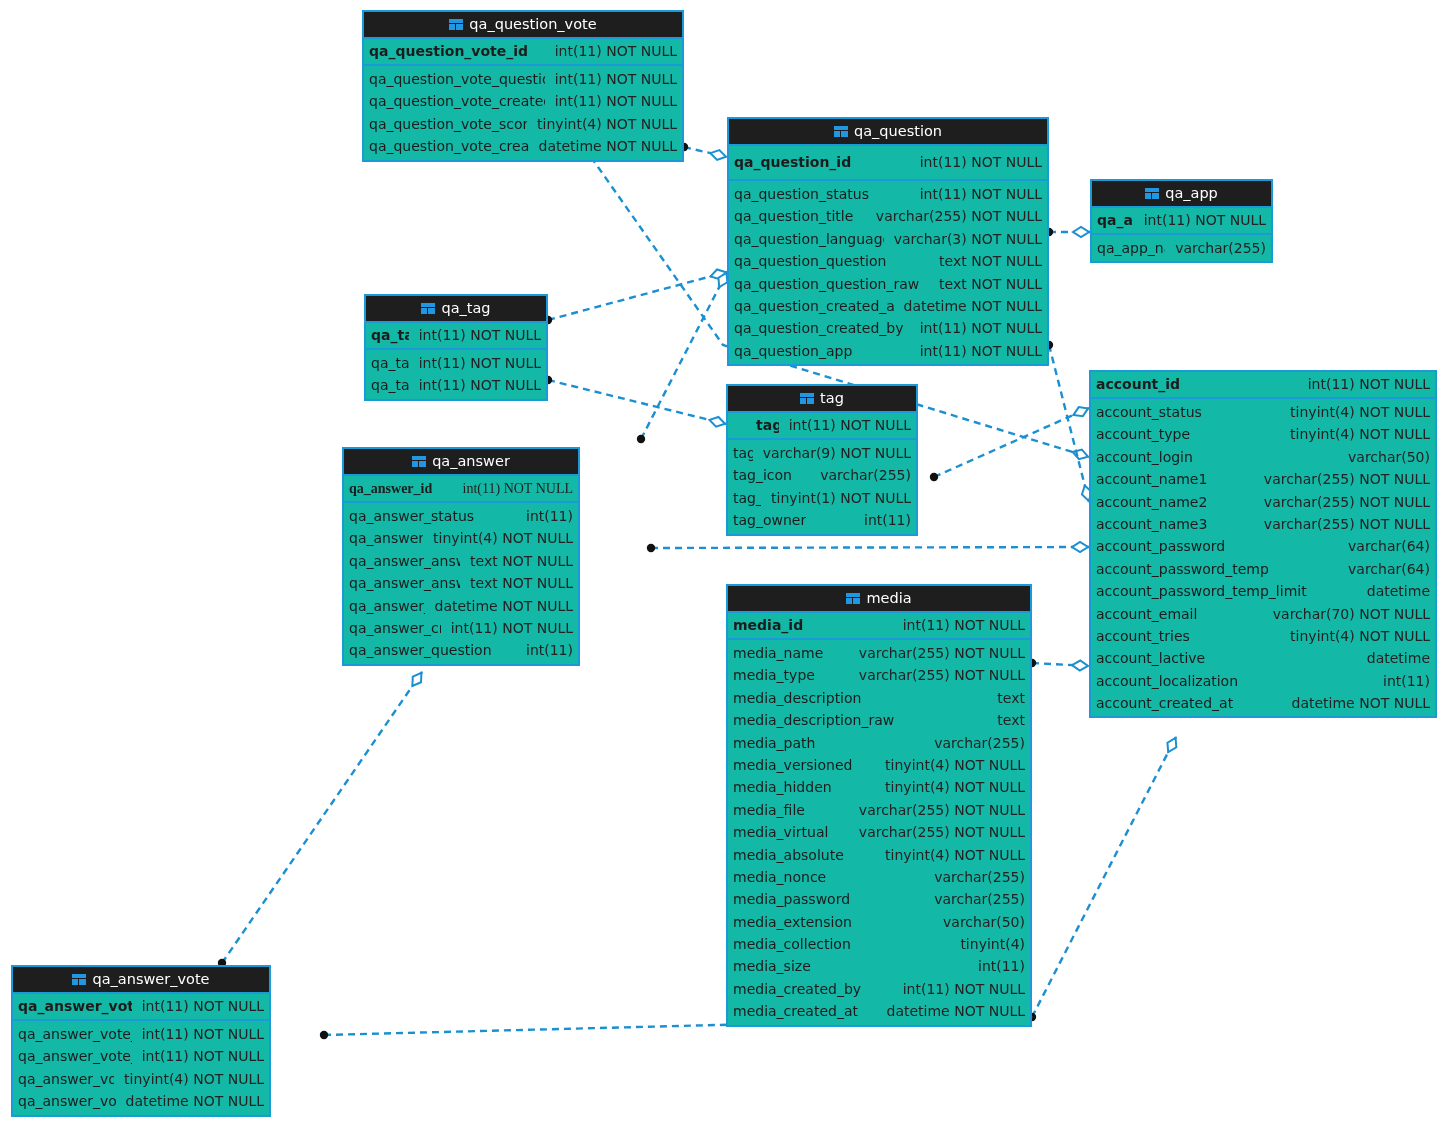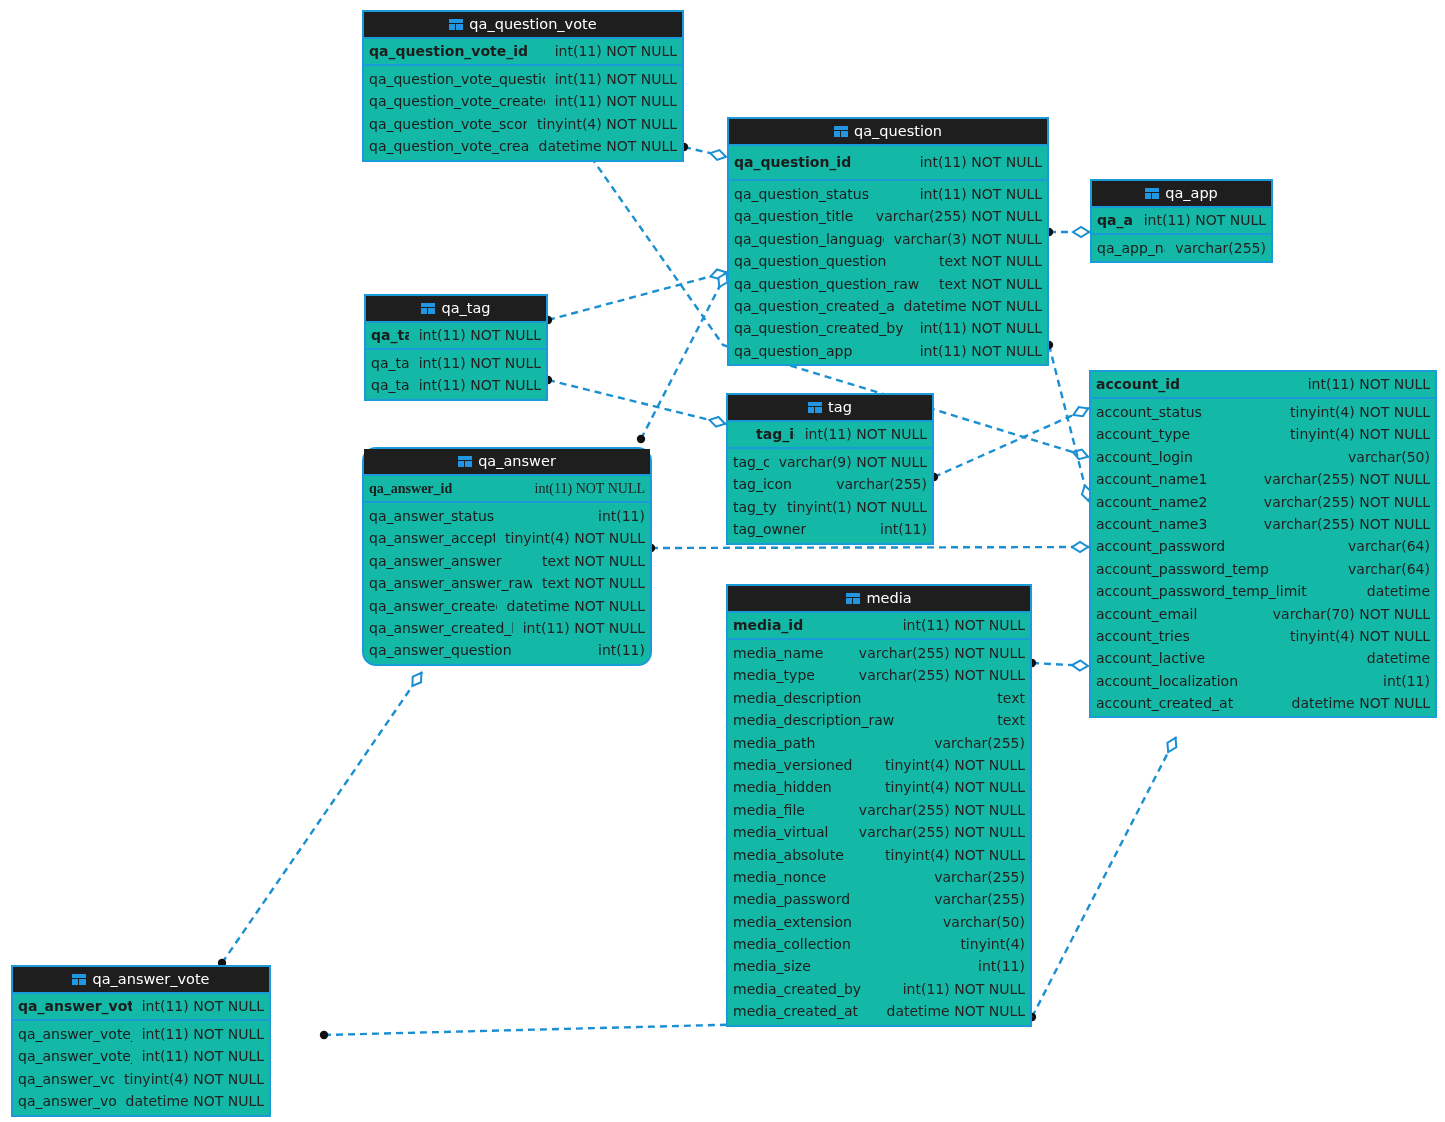--- a/index.html
+++ b/index.html
@@ -253,21 +253,21 @@
         <div class="row">
           <span class="fname">qa_tag_dst</span>
           <span class="ftype">int(11) NOT NULL</span>
         </div>
         <div class="row">
           <span class="fname">qa_tag_src</span>
           <span class="ftype">int(11) NOT NULL</span>
         </div>
       </div>
     </div>
-    <div class="table" style="left: 726px; top: 393px; width: 208px;">
+    <div class="table" style="left: 726px; top: 384px; width: 192px;">
       <div class="tbl-header">
         <span class="tbl-icon">
           <i class="r1"></i>
           <i class="r2a"></i>
           <i class="r2b"></i>
         </span>
         <span>tag</span>
       </div>
       <div class="pk-row">
         <div class="row pk" style="height: 25px; line-height: 25px; padding-left: 28px;">
@@ -353,21 +353,21 @@
         <div class="row">
           <span class="fname">account_localization</span>
           <span class="ftype">int(11)</span>
         </div>
         <div class="row">
           <span class="fname">account_created_at</span>
           <span class="ftype">datetime NOT NULL</span>
         </div>
       </div>
     </div>
-    <div class="table" style="left: 362px; top: 447px; width: 290px; border-radius: 14px;">
+    <div class="table" style="left: 342px; top: 447px; width: 238px;">
       <div class="tbl-header">
         <span class="tbl-icon">
           <i class="r1"></i>
           <i class="r2a"></i>
           <i class="r2b"></i>
         </span>
         <span>qa_answer</span>
       </div>
       <div class="pk-row">
         <div class="row pk" style="height: 25px; line-height: 25px; font-family: Liberation Serif, serif;">

